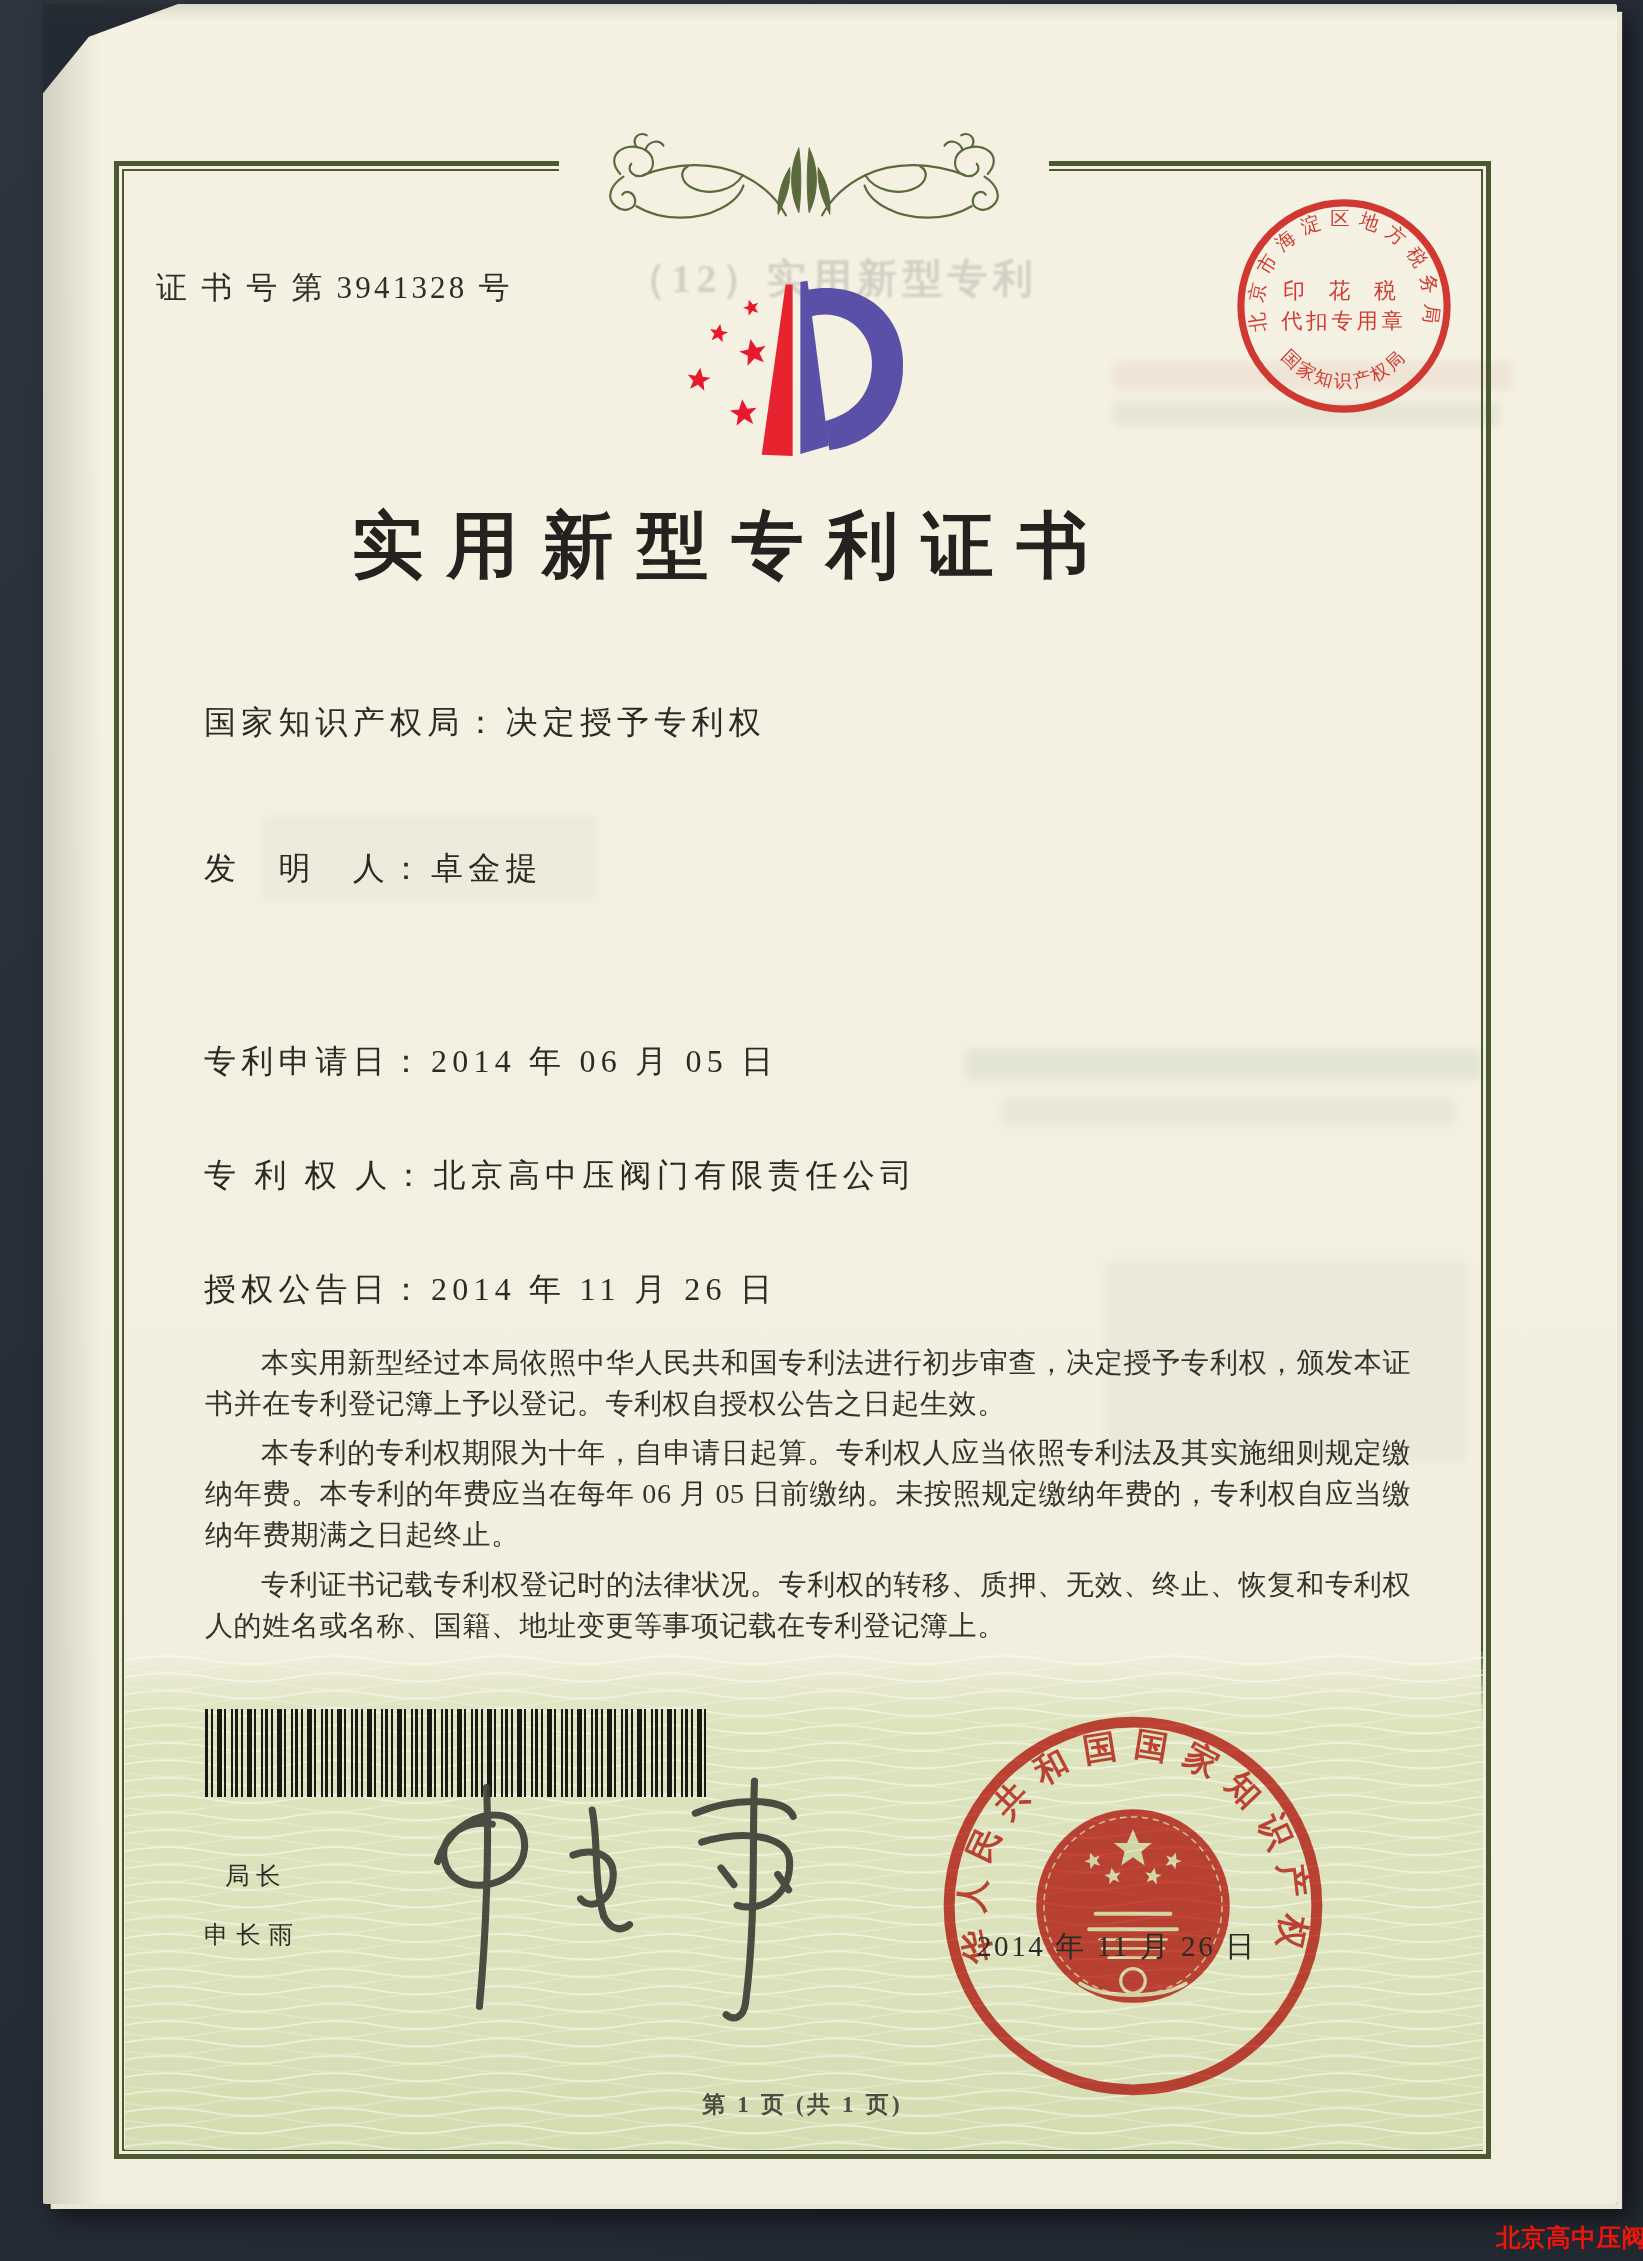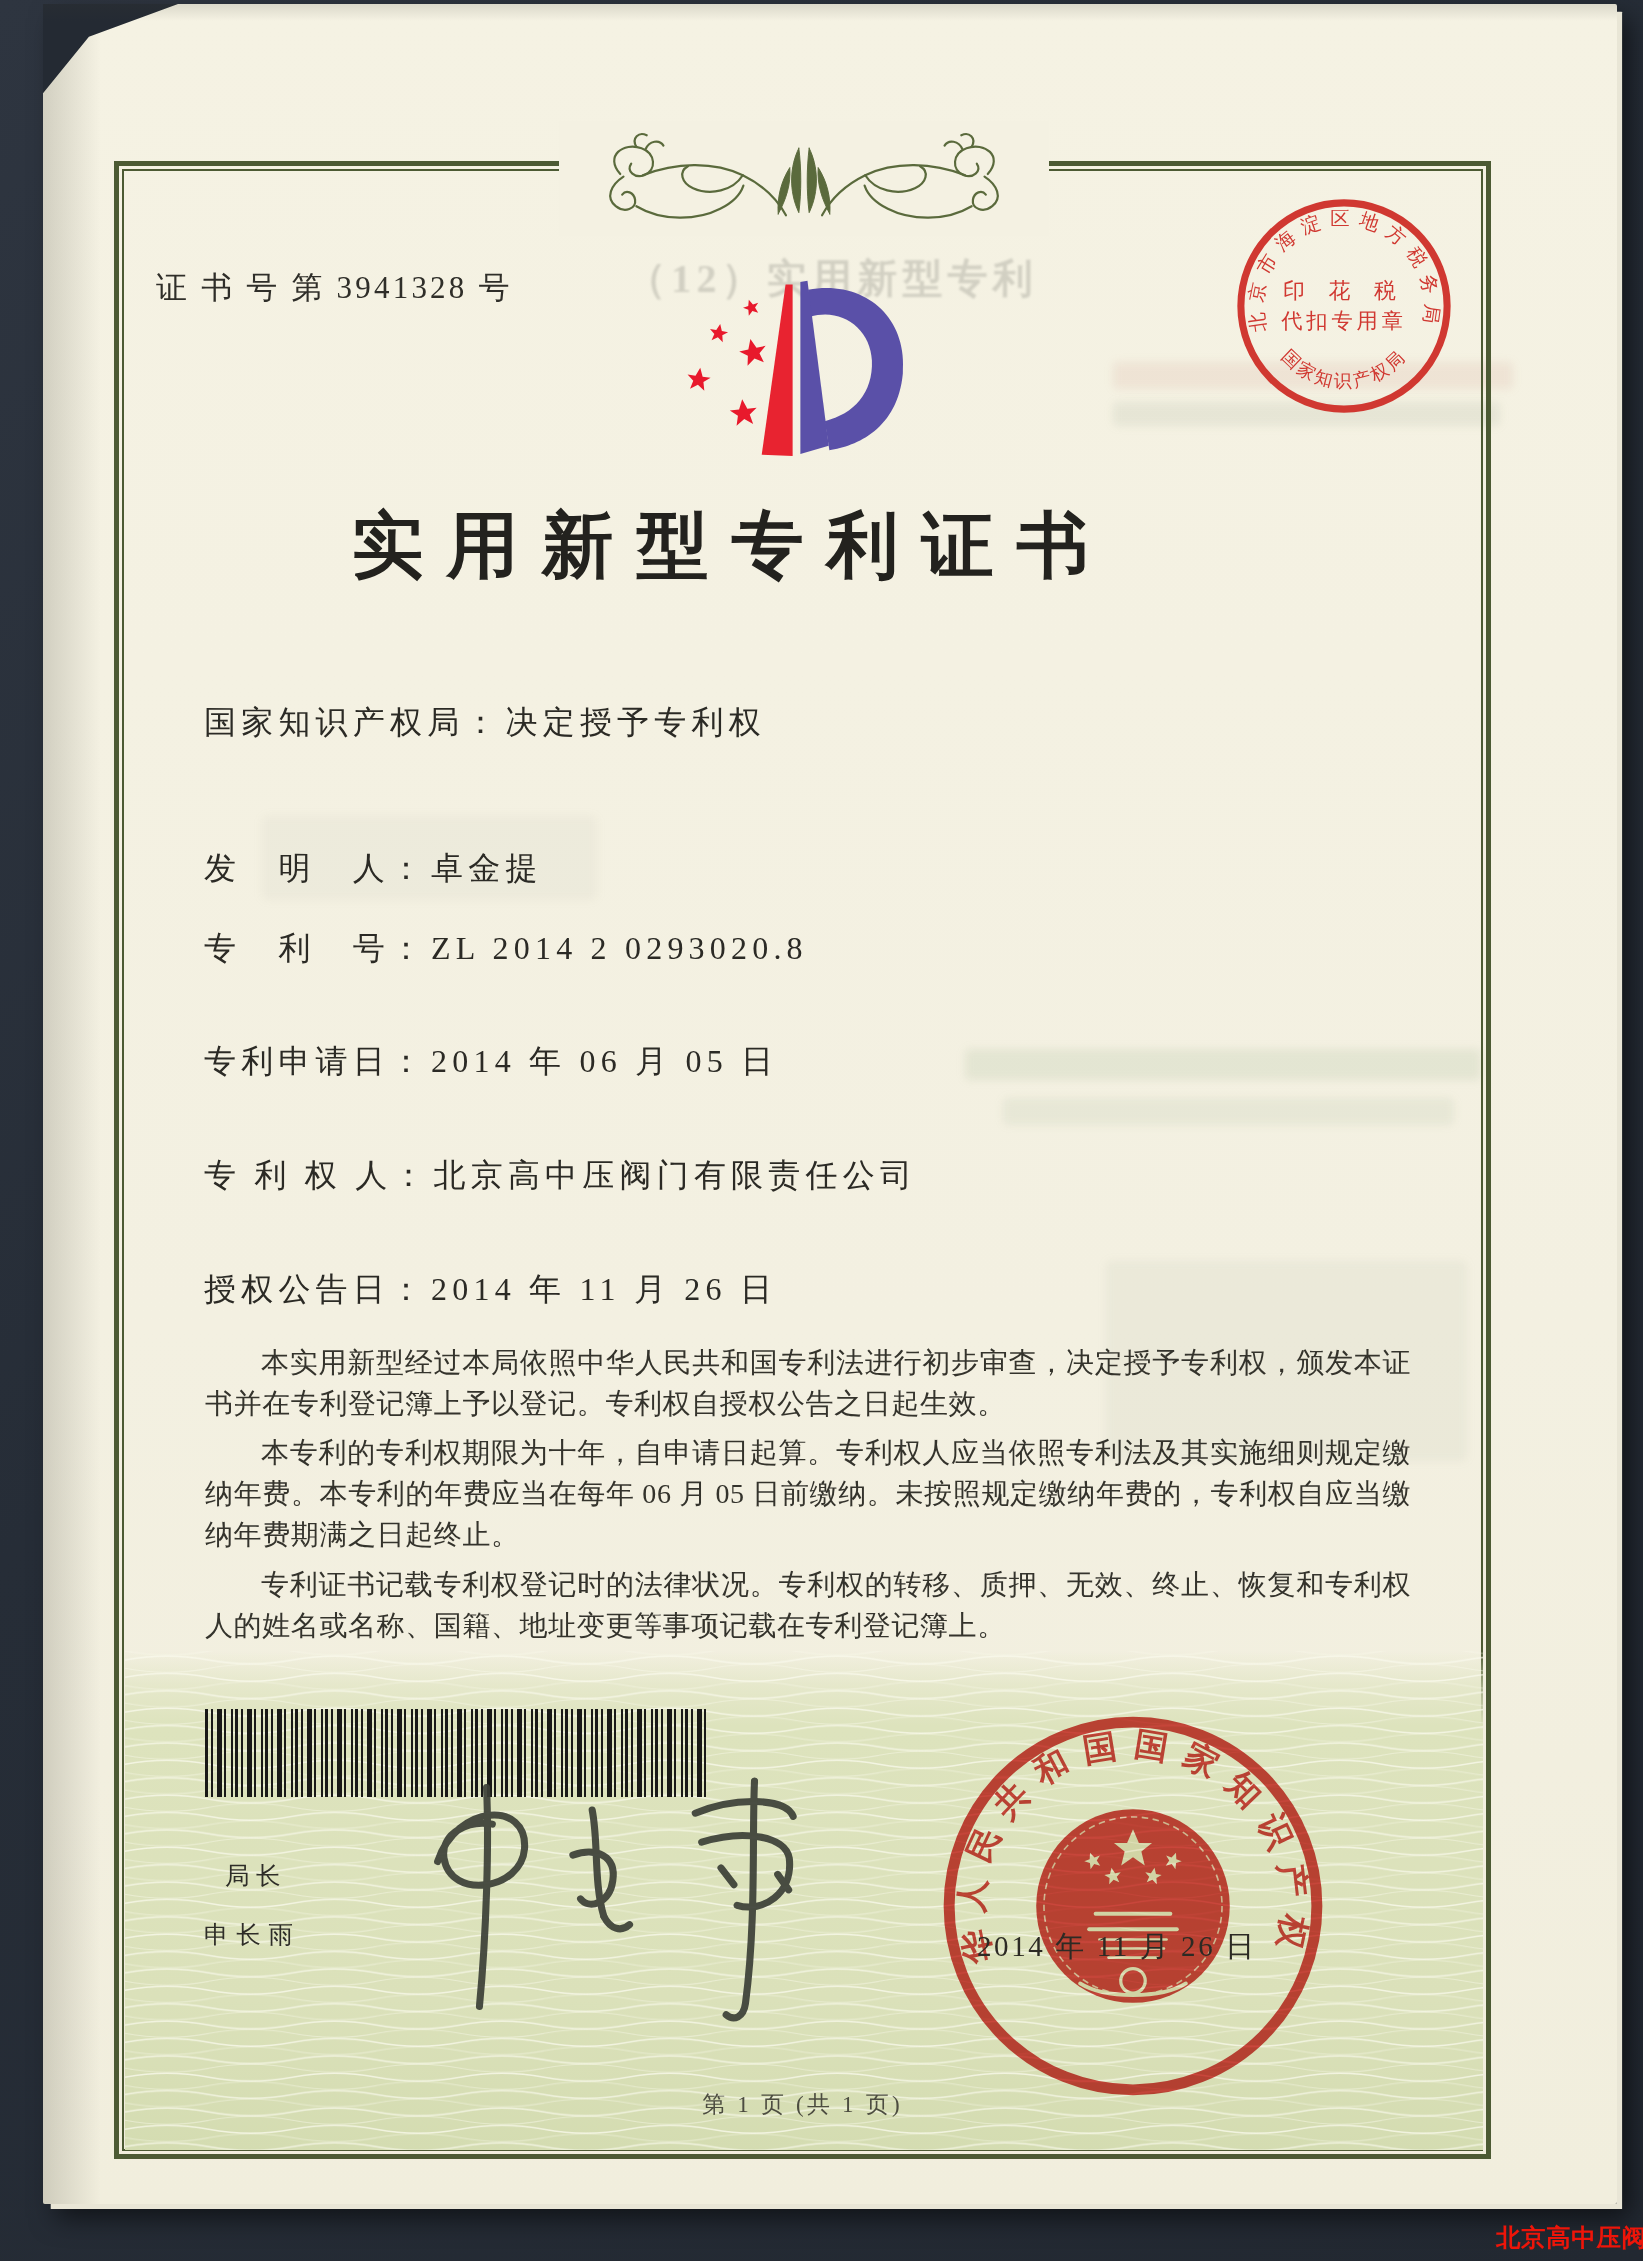--- a/index.html
+++ b/index.html
@@ -106,21 +106,21 @@
   .signer-name  { position:absolute; left:161px; top:1914px; font-size:24.5px; color:#2e2d28; letter-spacing:7.7px; }
   .signature { position:absolute; left:317px; top:1748px; width:503px; height:277px; }
   
   .office-seal { position:absolute; left:890px; top:1702px; width:400px; height:400px; mix-blend-mode:multiply; opacity:.93; }
   .issue-date {
     position:absolute; left:934px; top:1923px; font-size:29px; color:#2c2a24;
     letter-spacing:2.6px; white-space:nowrap;
   }
   .footer {
     position:absolute; left:71px; top:2085px; width:1377px; text-align:center;
-    font-size:23px; color:#4c4c40; letter-spacing:3.2px;
+    font-size:23px; color:#4c4c40; letter-spacing:3.2px;font-weight:bold;
   }
   
   .site-mark {
     position:absolute; left:1496px; top:2221px; font-size:24.5px; font-weight:bold;
     color:#ee1509; letter-spacing:0.6px; white-space:nowrap;
     font-family:"Liberation Sans", sans-serif;
   }
   
   text { font-family:"Liberation Serif", serif; }
 </style>
@@ -187,21 +187,20 @@
       <textPath href="#taxBot" startOffset="50%" text-anchor="middle">国家知识产权局</textPath>
     </text>
     <text x="180" y="168" font-size="34" letter-spacing="14" text-anchor="middle" fill="#cf2f28">印 花 税</text>
     <text x="180" y="214" font-size="33" letter-spacing="6" text-anchor="middle" fill="#cf2f28">代扣专用章</text>
   </svg>
 
   <div class="title">实用新型专利证书</div>
 
   <div class="field f0"><span class="lbl">国家知识产权局：</span><span>决定授予专利权</span></div>
   <div class="field f1"><span class="lbl">发　明　人：</span><span>卓金提</span></div>
-  <div class="field f2"><span class="lbl">专　利　号：</span><span>ZL 2014 2 0293020.8</span></div>
   <div class="field f3"><span class="lbl">专利申请日：</span><span>2014 年 06 月 05 日</span></div>
   <div class="field f4"><span class="lbl">专 利 权 人：</span><span>北京高中压阀门有限责任公司</span></div>
   <div class="field f5"><span class="lbl">授权公告日：</span><span>2014 年 11 月 26 日</span></div>
 
   <div class="body-text">
     <p>本实用新型经过本局依照中华人民共和国专利法进行初步审查，决定授予专利权，颁发本证书并在专利登记簿上予以登记。专利权自授权公告之日起生效。</p>
     <p>本专利的专利权期限为十年，自申请日起算。专利权人应当依照专利法及其实施细则规定缴纳年费。本专利的年费应当在每年 06 月 05 日前缴纳。未按照规定缴纳年费的，专利权自应当缴纳年费期满之日起终止。</p>
     <p>专利证书记载专利权登记时的法律状况。专利权的转移、质押、无效、终止、恢复和专利权人的姓名或名称、国籍、地址变更等事项记载在专利登记簿上。</p>
   </div>
 

